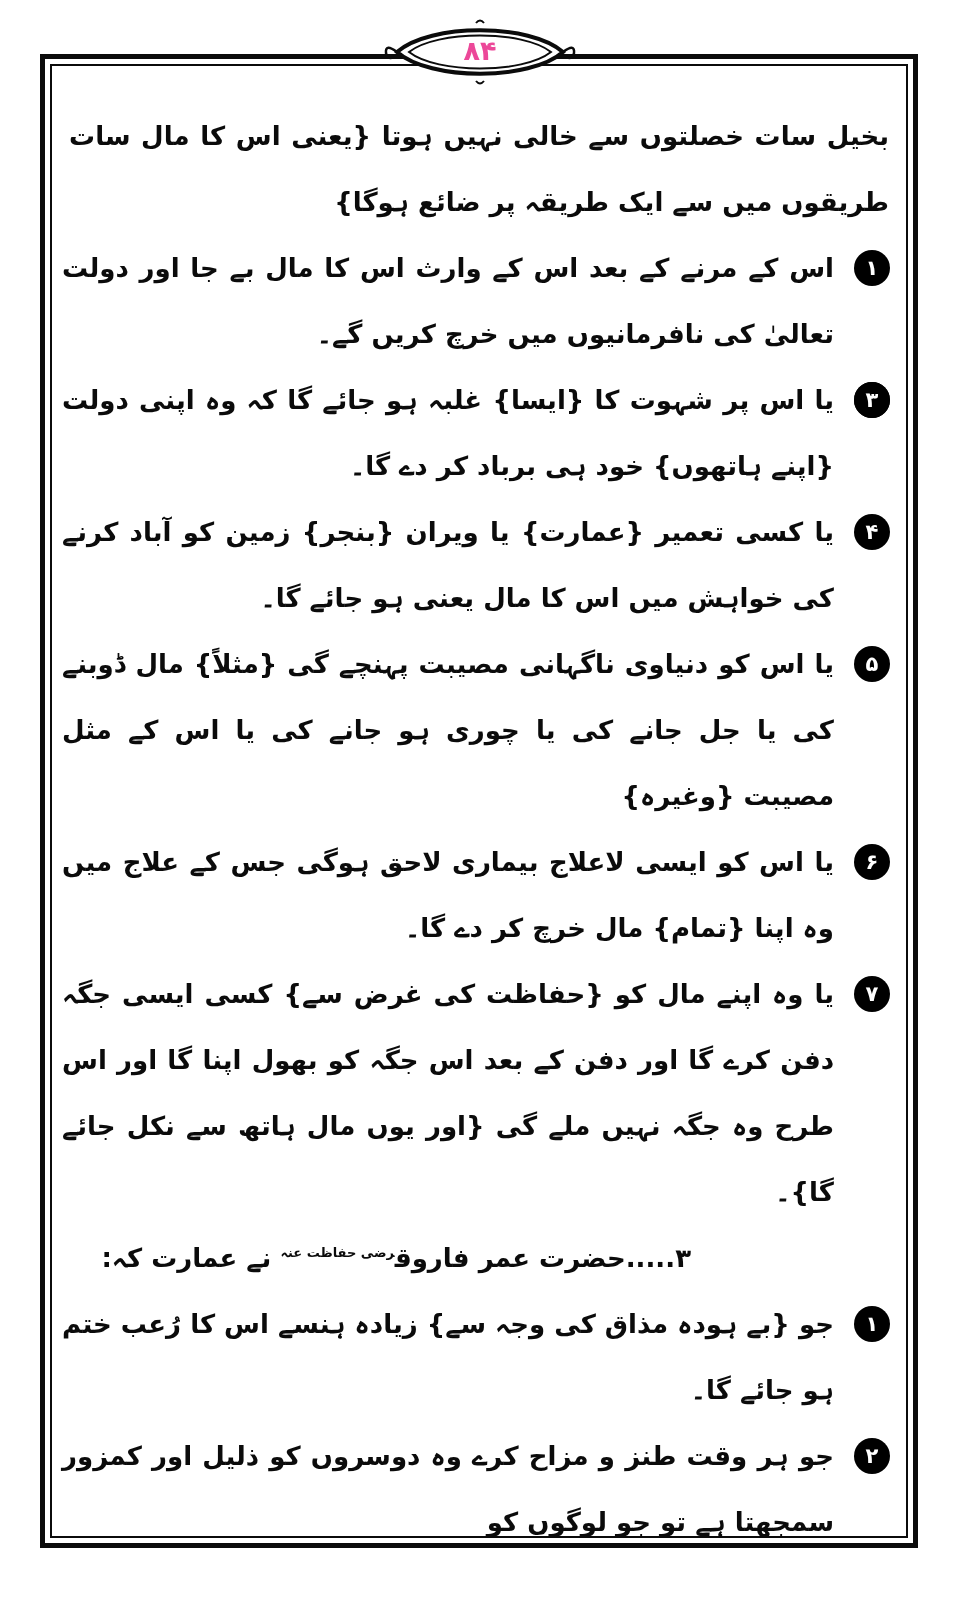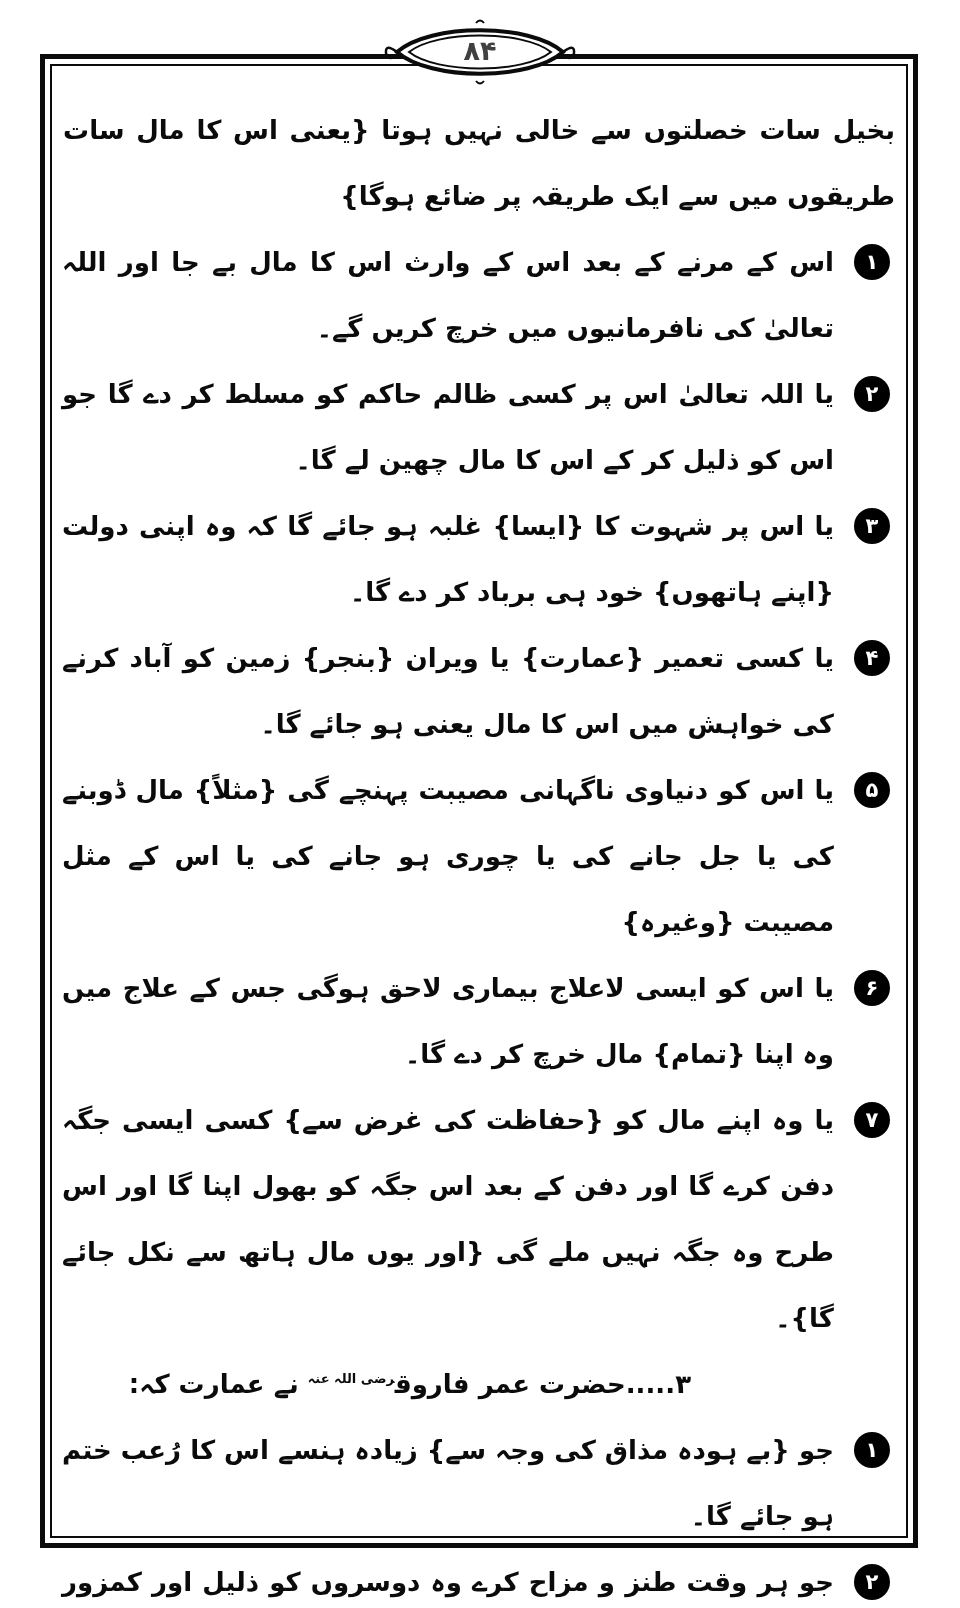--- a/index.html
+++ b/index.html
@@ -21,34 +21,34 @@
     border:2px solid #0b0b0b;
   }
   
   .ornament{
     position:absolute;top:16px;left:50%;transform:translateX(-50%);
     width:200px;height:72px;z-index:5;
   }
   .ornament svg{position:absolute;left:0;top:0;width:100%;height:100%;}
   .pagenum{
     position:absolute;left:50%;top:50%;transform:translate(-50%,-54%);
-    font-size:27px;font-weight:bold;color:#404040;
+    font-size:27px;font-weight:bold;color:#ec4899;
     font-family:"DejaVu Sans",sans-serif;
   }
   
   .content{
     position:absolute;left:62px;top:96px;width:834px;
     direction:rtl;
     font-weight:bold;
     font-size:26px;
     line-height:66px;
     text-align:justify;
     color:#0b0b0b;
   }
-  .para{margin:1px;}
+  .para{margin:7px;}
   .intro{margin-bottom:0;}
   .item{
     position:relative;
     padding-right:62px;
     margin:0;
   }
   .bullet{
     position:absolute;right:6px;top:15px;
     width:36px;height:36px;
     background:#000;color:#fff;
@@ -87,26 +87,25 @@
     </svg>
     <span class="pagenum">۸۴</span>
   </div>
 
   <div class="content">
 
     <p class="para intro">بخیل سات خصلتوں سے خالی نہیں ہوتا {یعنی اس کا مال سات طریقوں میں سے ایک طریقہ پر ضائع ہوگا}</p>
 
     <div class="item">
       <span class="bullet">۱</span>
-      <span>اس کے مرنے کے بعد اس کے وارث اس کا مال بے جا اور اللہ تعالیٰ کی نافرمانیوں میں خرچ کریں گے۔</span>
+      <span>اس کے مرنے کے بعد اس کے وارث اس کا مال بے جا اور دولت تعالیٰ کی نافرمانیوں میں خرچ کریں گے۔</span>
     </div>
 
     <div class="item">
       <span class="bullet">۲</span>
-      <span>یا اللہ تعالیٰ اس پر کسی ظالم حاکم کو مسلط کر دے گا جو اس کو ذلیل کر کے اس کا مال چھین لے گا۔</span>
     </div>
 
     <div class="item">
       <span class="bullet">۳</span>
       <span>یا اس پر شہوت کا {ایسا} غلبہ ہو جائے گا کہ وہ اپنی دولت {اپنے ہاتھوں} خود ہی برباد کر دے گا۔</span>
     </div>
 
     <div class="item">
       <span class="bullet">۴</span>
       <span>یا کسی تعمیر {عمارت} یا ویران {بنجر} زمین کو آباد کرنے کی خواہش میں اس کا مال یعنی ہو جائے گا۔</span>
@@ -120,21 +119,21 @@
     <div class="item">
       <span class="bullet">۶</span>
       <span>یا اس کو ایسی لاعلاج بیماری لاحق ہوگی جس کے علاج میں وہ اپنا {تمام} مال خرچ کر دے گا۔</span>
     </div>
 
     <div class="item">
       <span class="bullet">۷</span>
       <span>یا وہ اپنے مال کو {حفاظت کی غرض سے} کسی ایسی جگہ دفن کرے گا اور دفن کے بعد اس جگہ کو بھول اپنا گا اور اس طرح وہ جگہ نہیں ملے گی {اور یوں مال ہاتھ سے نکل جائے گا}۔</span>
     </div>
 
-    <p class="heading2"><span>۳</span><span>.....</span><span>حضرت عمر فاروق</span><span class="honorific">رضی اللہ عنہ</span> <span>نے عمارت کہ:</span></p>
+    <p class="heading2"><span>۳</span><span>.....</span><span>حضرت عمر فاروق</span><span class="honorific">رضی حفاظت عنہ</span> <span>نے عمارت کہ:</span></p>
 
     <div class="item">
       <span class="bullet">۱</span>
       <span>جو {بے ہودہ مذاق کی وجہ سے} زیادہ ہنسے اس کا رُعب ختم ہو جائے گا۔</span>
     </div>
 
     <div class="item">
       <span class="bullet">۲</span>
       <span>جو ہر وقت طنز و مزاح کرے وہ دوسروں کو ذلیل اور کمزور سمجھتا ہے تو جو لوگوں کو</span>
     </div>

